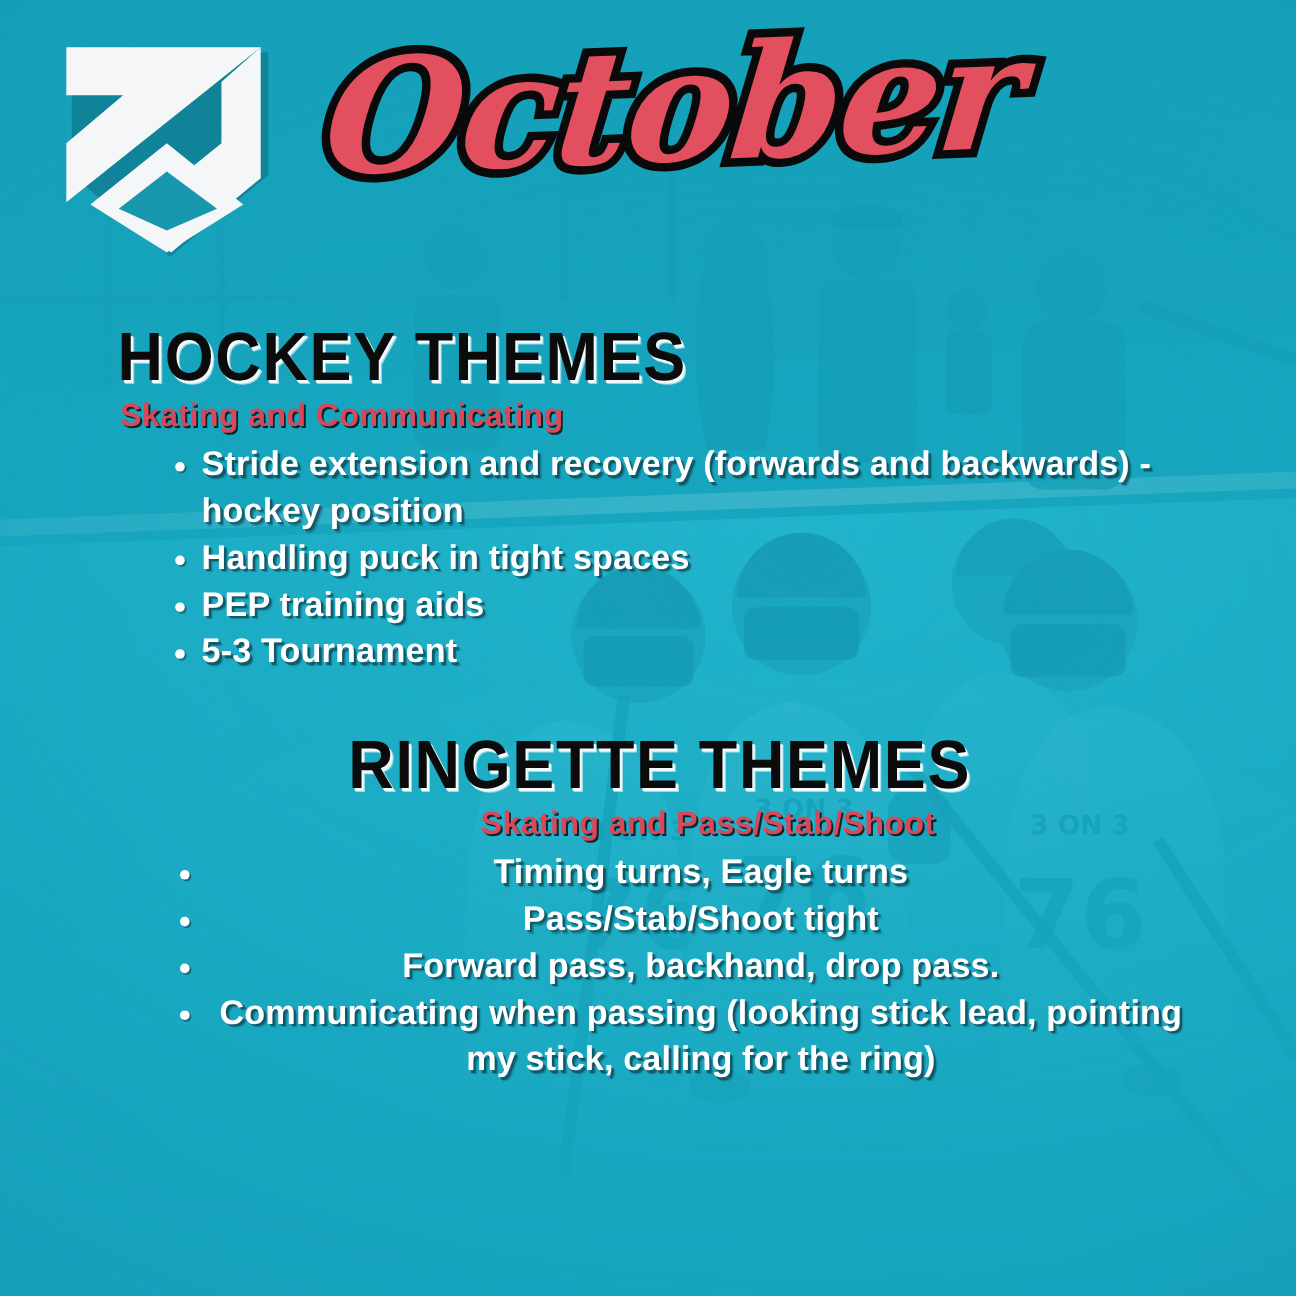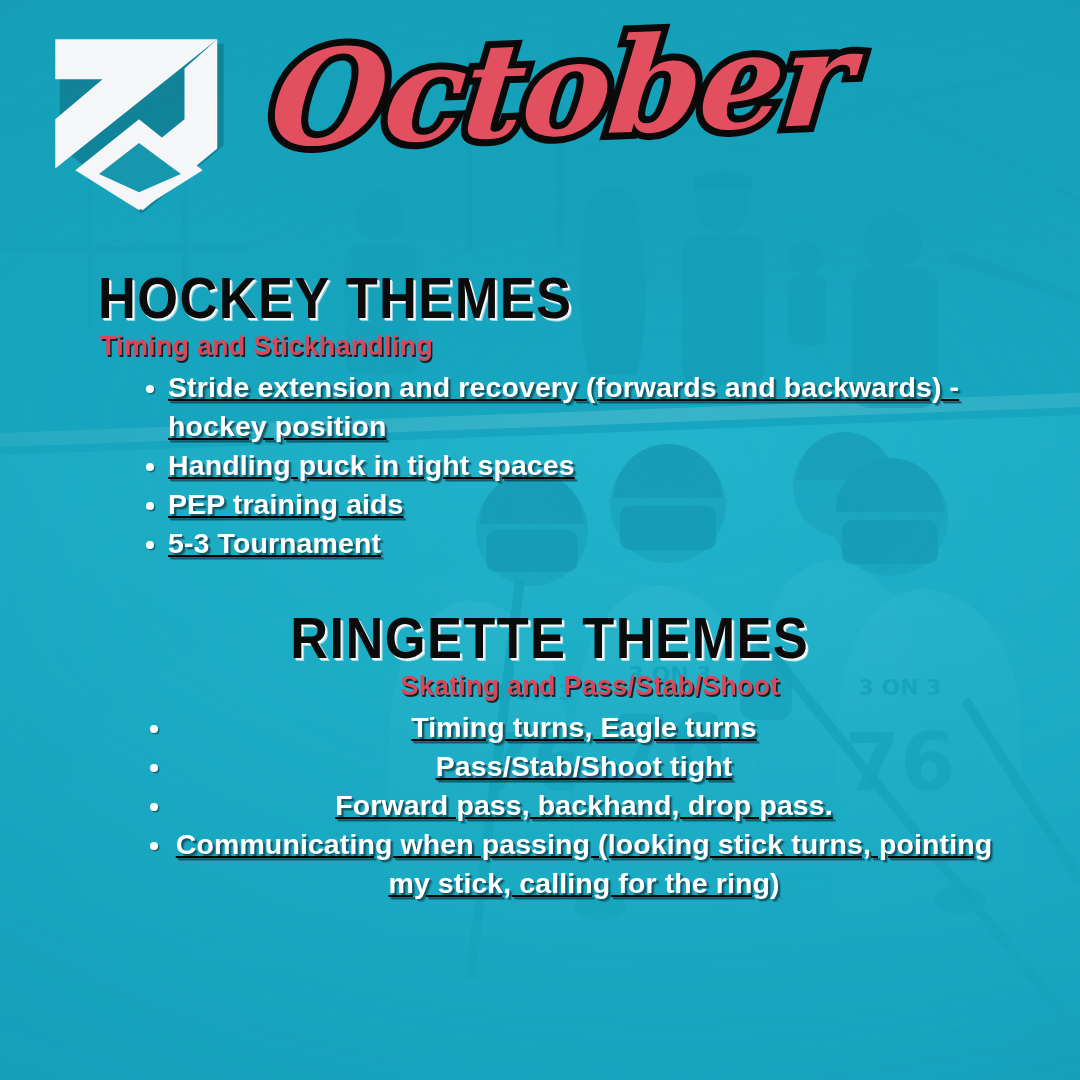--- a/index.html
+++ b/index.html
@@ -109,21 +109,20 @@
     color: #d9485a;
     letter-spacing: 0.2px;
     text-shadow: 1.6px 1.6px 0 rgba(10,10,10,0.82);
     white-space: nowrap;
   }
 
   ul.themes {
     margin: 6px 0 0 0;
     padding: 0 84px 0 120px;
     list-style: none;
-    text-decoration: underline;
   }
   ul.themes li {
     position: relative;
     font-size: 28.5px;
     line-height: 39px;
     font-weight: 700;
     color: #ffffff;
     letter-spacing: 0.1px;
     text-shadow:
       2px 2px 0 rgba(15,60,72,0.60),
@@ -302,34 +301,34 @@
           <path d="M100 122 L146 156 L100 176 L56 156 Z" fill="#1797ae"></path>
           <path d="M18 104 L60 68 L18 68 Z" fill="#1797ae" opacity="0"></path>
         </g>
       </svg>
     </div>
 
     <div class="month">October</div>
 
     <div class="section" id="hockey-section">
       <h2 class="sec-title">HOCKEY THEMES</h2>
-      <div class="sec-sub">Timing and Stickhandling</div>
+      <div class="sec-sub">Skating and Communicating</div>
       <ul class="themes">
         <li>Stride extension and recovery (forwards and backwards) - hockey position</li>
         <li>Handling puck in tight spaces</li>
         <li>PEP training aids</li>
         <li>5-3 Tournament</li>
       </ul>
     </div>
 
     <div class="section" id="ringette-section">
       <h2 class="sec-title">RINGETTE THEMES</h2>
       <div class="sec-sub">Skating and Pass/Stab/Shoot</div>
       <ul class="themes ringette">
         <li>Timing turns, Eagle turns</li>
         <li>Pass/Stab/Shoot tight</li>
         <li>Forward pass, backhand, drop pass.</li>
-        <li>Communicating when passing (looking stick turns, pointing my stick, calling for the ring)</li>
+        <li>Communicating when passing (looking stick lead, pointing my stick, calling for the ring)</li>
       </ul>
     </div>
 
   </div>
 </div>
 
 </body></html>

